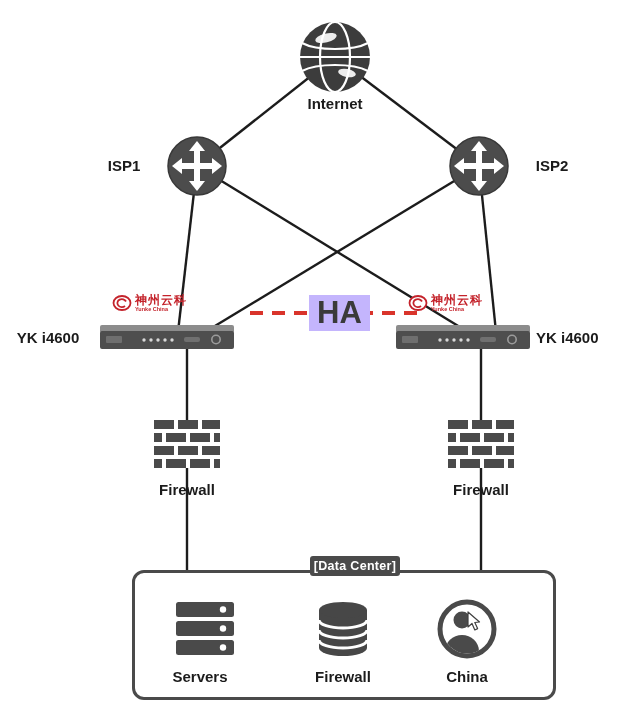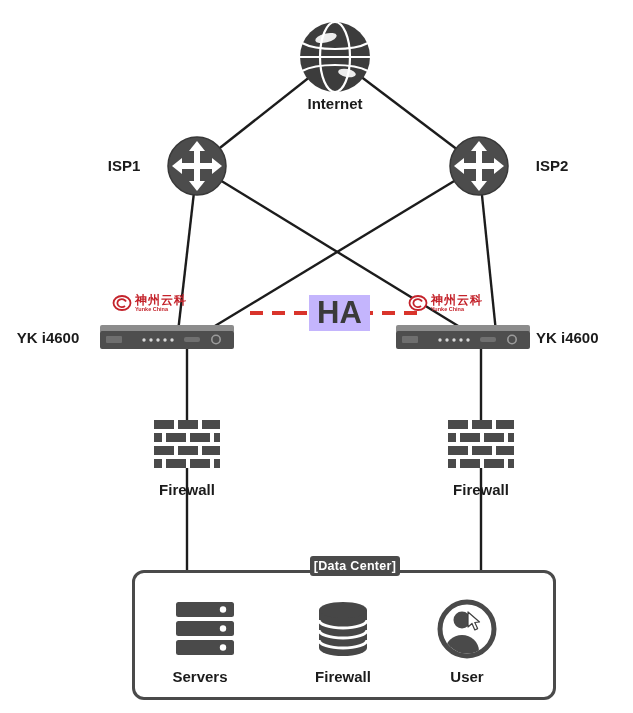--- a/index.html
+++ b/index.html
@@ -249,15 +249,15 @@
           </clipPath>
         </defs>
       <circle cx="32" cy="32" r="27" fill="#ffffff" stroke="#4a4a4a" stroke-width="5"></circle>
       <g clip-path="url(#userclip)">
         <circle cx="27" cy="23" r="8.5" fill="#4a4a4a"></circle>
         <path d="M10,54 a17,16 0 0 1 34,0 l0,4 -34,0 z" fill="#4a4a4a"></path>
       </g>
       <polygon points="0,0 0,15 4,11.5 6.8,18 9.6,16.6 6.8,10.5 11.5,10" transform="translate(33,15)" fill="#ffffff" stroke="#3f3f3f" stroke-width="1.2" stroke-linejoin="round"></polygon>
     </svg>
   </div>
-  <div class="lbl" style="left:417px;top:668px;width:100px;">User</div>
+  <div class="lbl" style="left:417px;top:668px;width:100px;">China</div>
 
 </div>
 
 </body></html>

